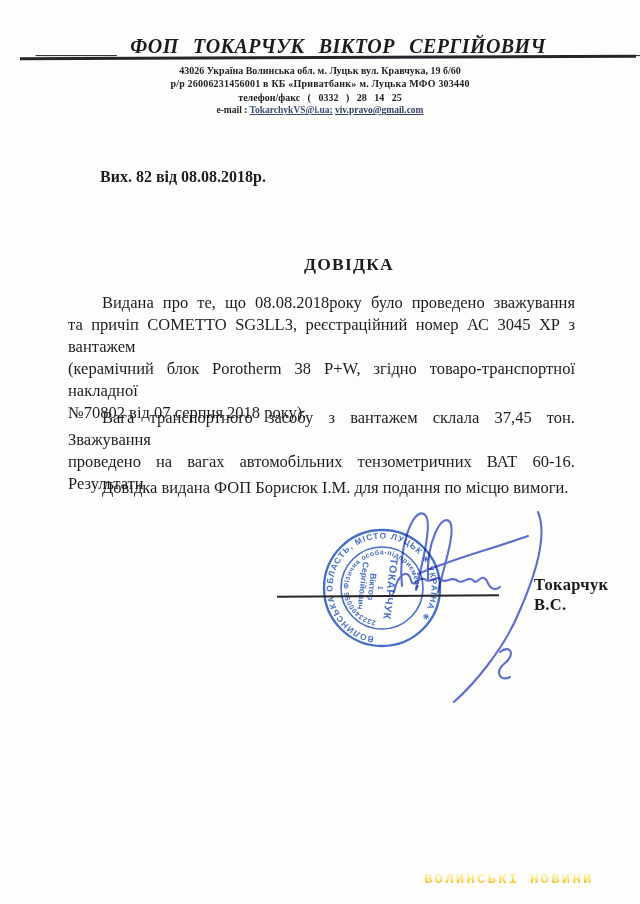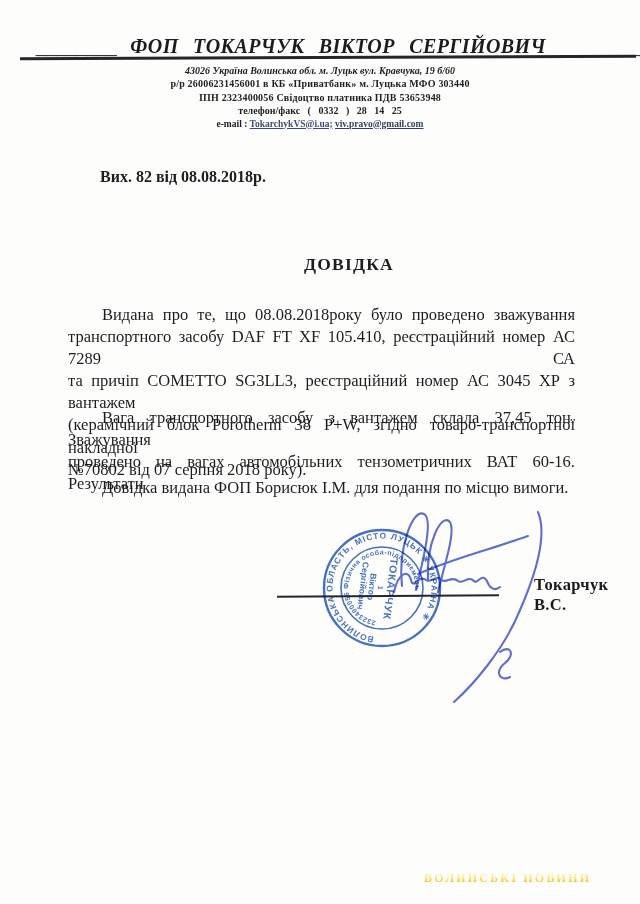--- a/index.html
+++ b/index.html
@@ -8,46 +8,46 @@
   .abs{position:absolute;}
 
   
   .org-row{left:18px;top:33px;width:640px;text-align:center;white-space:nowrap;
            font-weight:bold;font-style:italic;font-size:20px;color:#1c1c1e;
            word-spacing:9px;letter-spacing:.4px;}
   .org-row .u{font-style:normal;font-weight:normal;letter-spacing:-1px;color:#2a2a2c;font-size:22px;}
   .head-rule{left:20px;top:56px;width:616px;height:3px;background:#26262a;transform:rotate(-.25deg);}
   .head-details{left:10px;top:64px;width:620px;text-align:center;color:#222226;
                 font-weight:bold;font-size:10px;line-height:13.4px;}
-  .addr-seg{display:inline-block;margin:0 0;font-style:italic;}
+  .addr-seg{display:inline-block;margin:0 0;}
   .bank-line,.tax-line{letter-spacing:.2px;}
   .phone-line{word-spacing:5px;}
   .email-line{font-size:9.5px;}
   .email-link{text-decoration:underline;color:#3c4c74;}
   .email-link2{text-decoration:underline;color:#333f5e;text-align:right;}
 
   
   .ref-line{left:100px;top:168px;font-weight:bold;font-size:16px;color:#1d1d20;}
   .doc-title{left:96px;top:254px;width:506px;text-align:center;font-weight:bold;
              font-size:17.5px;letter-spacing:1.2px;color:#1d1d20;}
   .para{left:68px;width:507px;font-size:16.5px;line-height:22.1px;color:#1d1d20;}
   .para .tline{text-align:justify;text-align-last:justify;}
   .para .tline:first-child{text-indent:34px;}
   .para .tline:last-child{text-align-last:left;}
-  .p1{top:304px;} .p2{top:407px;} .p3{top:477px;}
+  .p1{top:292px;} .p2{top:407px;} .p3{top:477px;}
 
   
   .sig-line{left:277px;top:595px;width:222px;height:1.7px;background:#26262a;transform:rotate(-.4deg);}
   .signatory{left:534px;top:575px;font-weight:bold;font-size:16.5px;letter-spacing:.3px;color:#1b1b1e;}
   .stamp-svg{left:312px;top:519px;mix-blend-mode:multiply;opacity:.88;}
   .sign-svg{left:388px;top:502px;mix-blend-mode:multiply;opacity:.9;}
 
   
-  .watermark{left:424px;top:871px;font-family:Liberation Serif, serif;font-weight:800;
-             font-size:12px;letter-spacing:2.2px;color:#f2c438;white-space:nowrap;
+  .watermark{left:424px;top:871px;font-family:Liberation Mono, monospace;font-weight:800;
+             font-size:14px;letter-spacing:2.2px;color:#f2c438;white-space:nowrap;
              transform:scaleY(.96);}
   @supports ((-webkit-background-clip:text) or (background-clip:text)){
     .watermark{background:linear-gradient(180deg,#fff9d2 0%,#ffe985 42%,#f6c937 64%,#ecb31c 100%);
                -webkit-background-clip:text;background-clip:text;
                color:transparent;-webkit-text-fill-color:transparent;}
   }
 </style>
 </head>
 <body>
 
@@ -60,35 +60,33 @@
 
 <div class="abs head-details">
   <div>
     <span class="addr-seg">43026</span>
     <span class="addr-seg">Україна</span>
     <span class="addr-seg">Волинська обл.</span>
     <span class="addr-seg">м. Луцьк</span>
     <span class="addr-seg">вул. Кравчука, 19 б/60</span>
   </div>
   <div class="bank-line">р/р 26006231456001 в КБ «Приватбанк» м. Луцька МФО 303440</div>
-  <div class="tax-line">ІПН 2323400056 Свідоцтво платника ПДВ 53653948</div>
   <div class="phone-line">телефон/факс ( 0332 ) 28 14 25</div>
   <div class="email-line">
     <span>e-mail :</span>
     <span class="email-link">TokarchykVS@i.ua;</span>
     <span class="email-link2">viv.pravo@gmail.com</span>
   </div>
 </div>
 
 <div class="abs ref-line">Вих. 82 від 08.08.2018р.</div>
 <div class="abs doc-title">ДОВІДКА</div>
 
 <div class="abs para p1">
     <div class="tline">Видана про те, що 08.08.2018року було проведено зважування</div>
-    <div class="tline">транспортного засобу DAF FT XF 105.410, реєстраційний номер АС 7289 СА</div>
     <div class="tline">та причіп COMETTO SG3LL3, реєстраційний номер АС 3045 ХР з вантажем</div>
     <div class="tline">(керамічний блок Porotherm 38 P+W, згідно товаро-транспортної накладної</div>
     <div class="tline">№70802 від 07 серпня 2018 року).</div>
   </div>
 <div class="abs para p2">
     <div class="tline">Вага транспортного засобу з вантажем склала 37,45 тон. Зважування</div>
     <div class="tline">проведено на вагах автомобільних тензометричних ВАТ 60-16. Результати</div>
   </div>
 <div class="abs para p3">
     <div class="tline">Довідка видана ФОП Борисюк І.М. для подання по місцю вимоги.</div>

